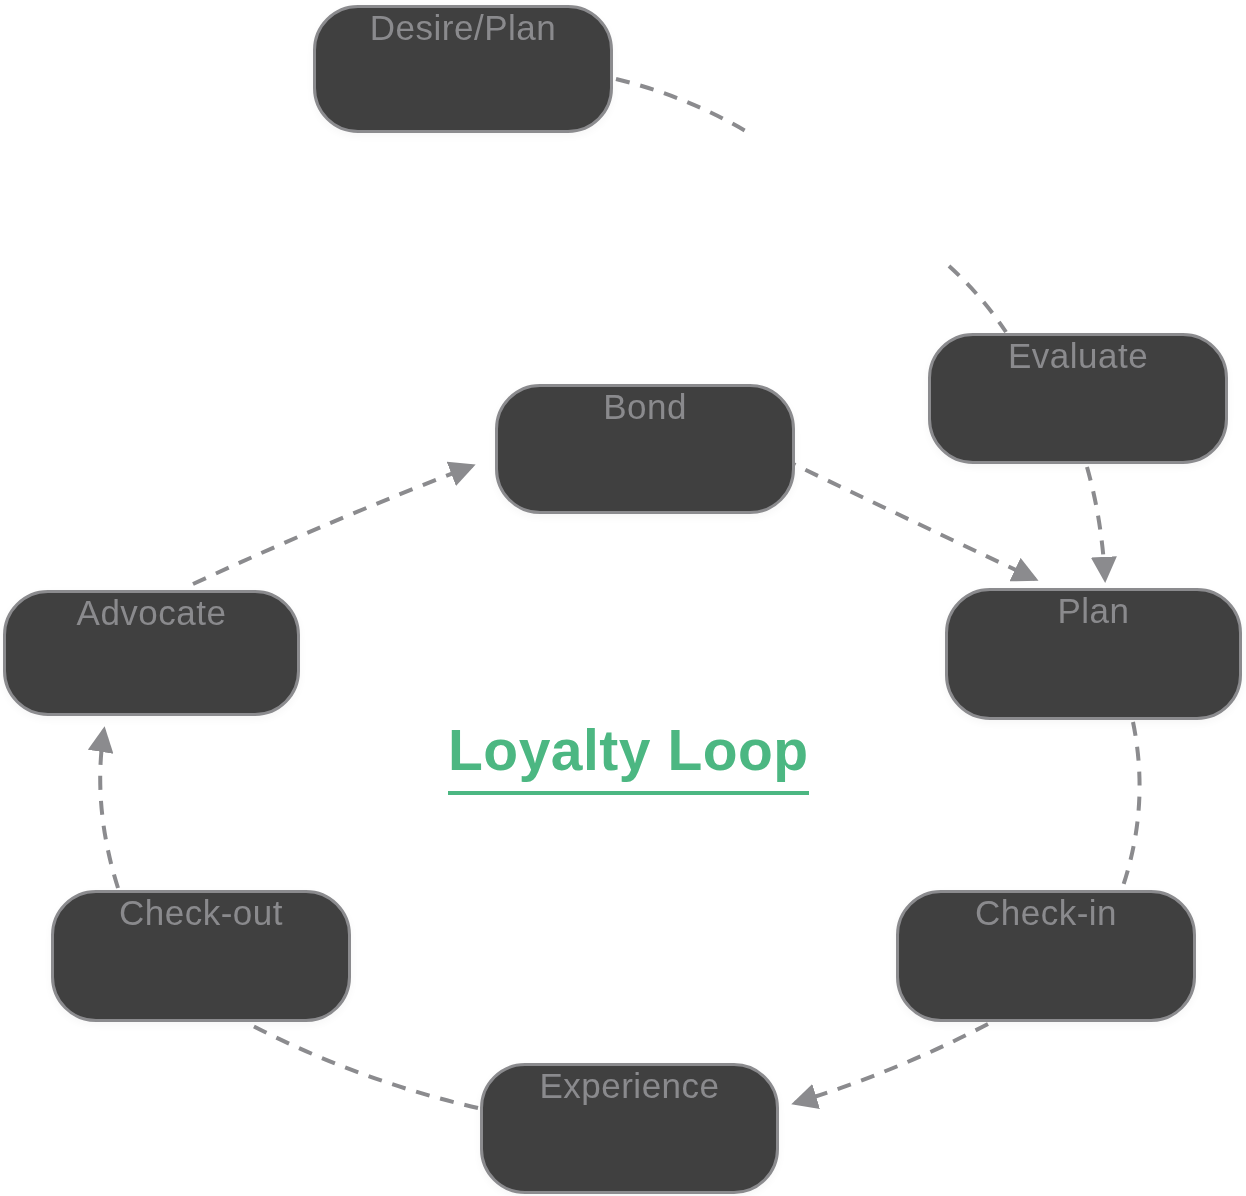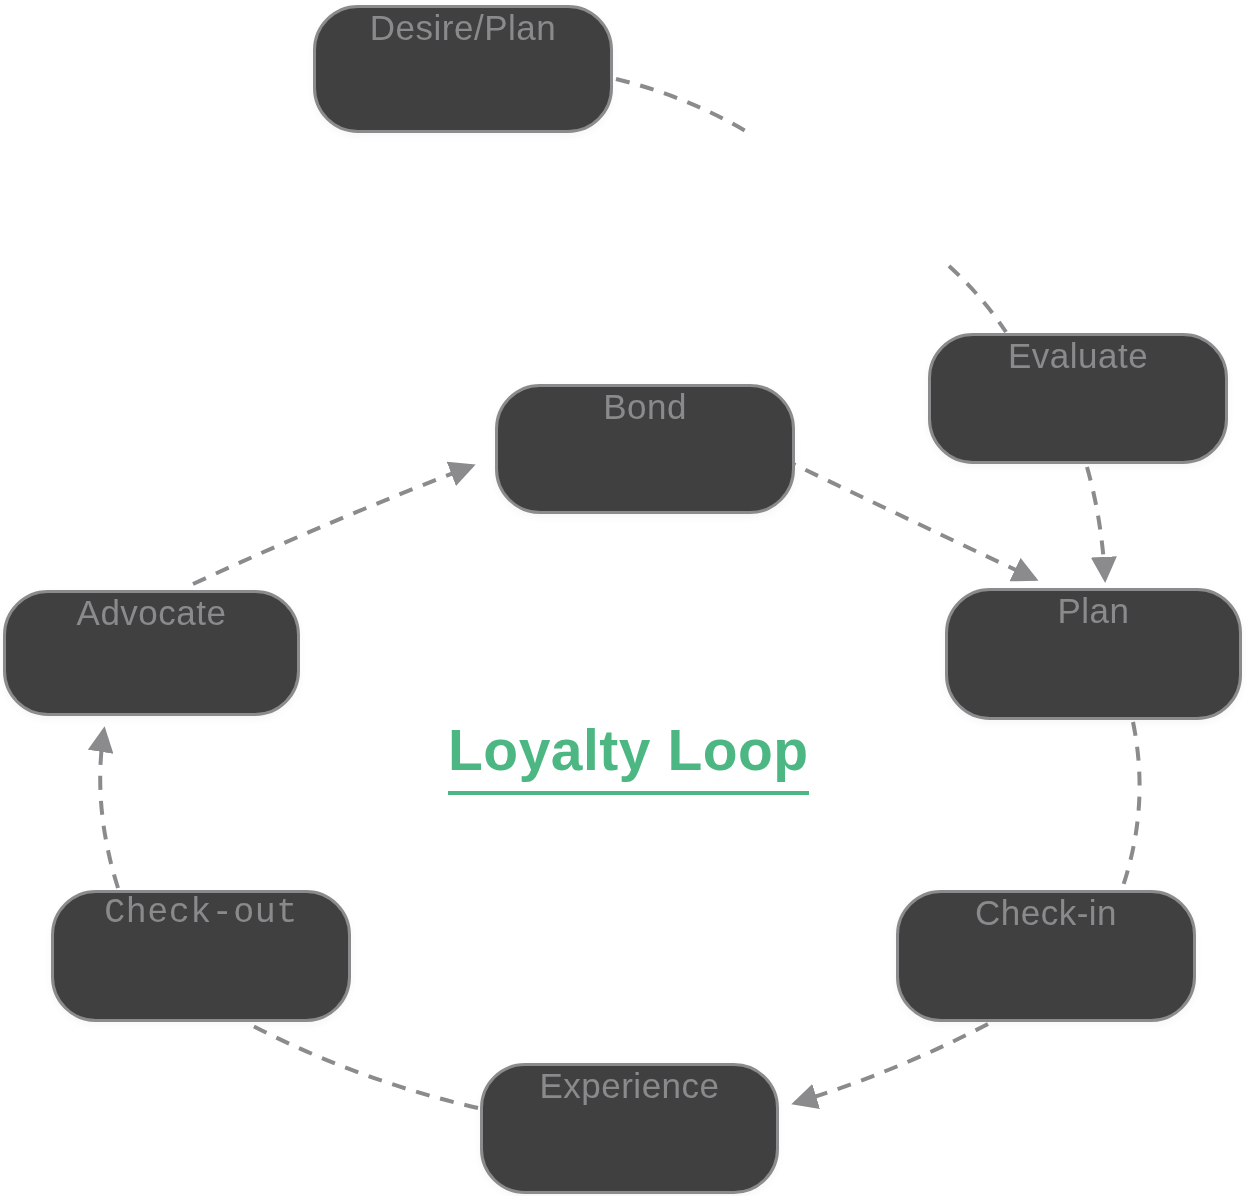--- a/index.html
+++ b/index.html
@@ -49,21 +49,21 @@
     letter-spacing: 0.5px;
     white-space: nowrap;
   }
 
   .node-desire-plan { left: 313px; top: 5px;    width: 300px; height: 128px; }
   .node-research    { left: 656px; top: 137px;  width: 300px; height: 131px; }
   .node-evaluate    { left: 916px; top: 333px;  width: 300px; height: 131px; margin-left: 12px; }
   .node-bond        { left: 479px; top: 384px;  width: 300px; height: 130px; margin-left: 16px; }
   .node-advocate    { left: 3px;   top: 590px;  width: 297px; height: 126px; }
   .node-book        { left: 945px; top: 588px;  width: 297px; height: 132px; }
-  .node-check-out   { left: 51px;  top: 890px;  width: 300px; height: 132px; font-family: Liberation Mono, monospace; }
+  .node-check-out   { left: 51px;  top: 890px;  width: 300px; height: 132px; }
   .node-check-in    { left: 896px; top: 890px;  width: 300px; height: 132px; }
   .node-experience  { left: 480px; top: 1063px; width: 299px; height: 131px; }
 
   .diagram-title {
     position: absolute;
     left: 448px;
     top: 722px;
     display: inline-block;
     color: var(--title-color);
     font-size: 57px;

